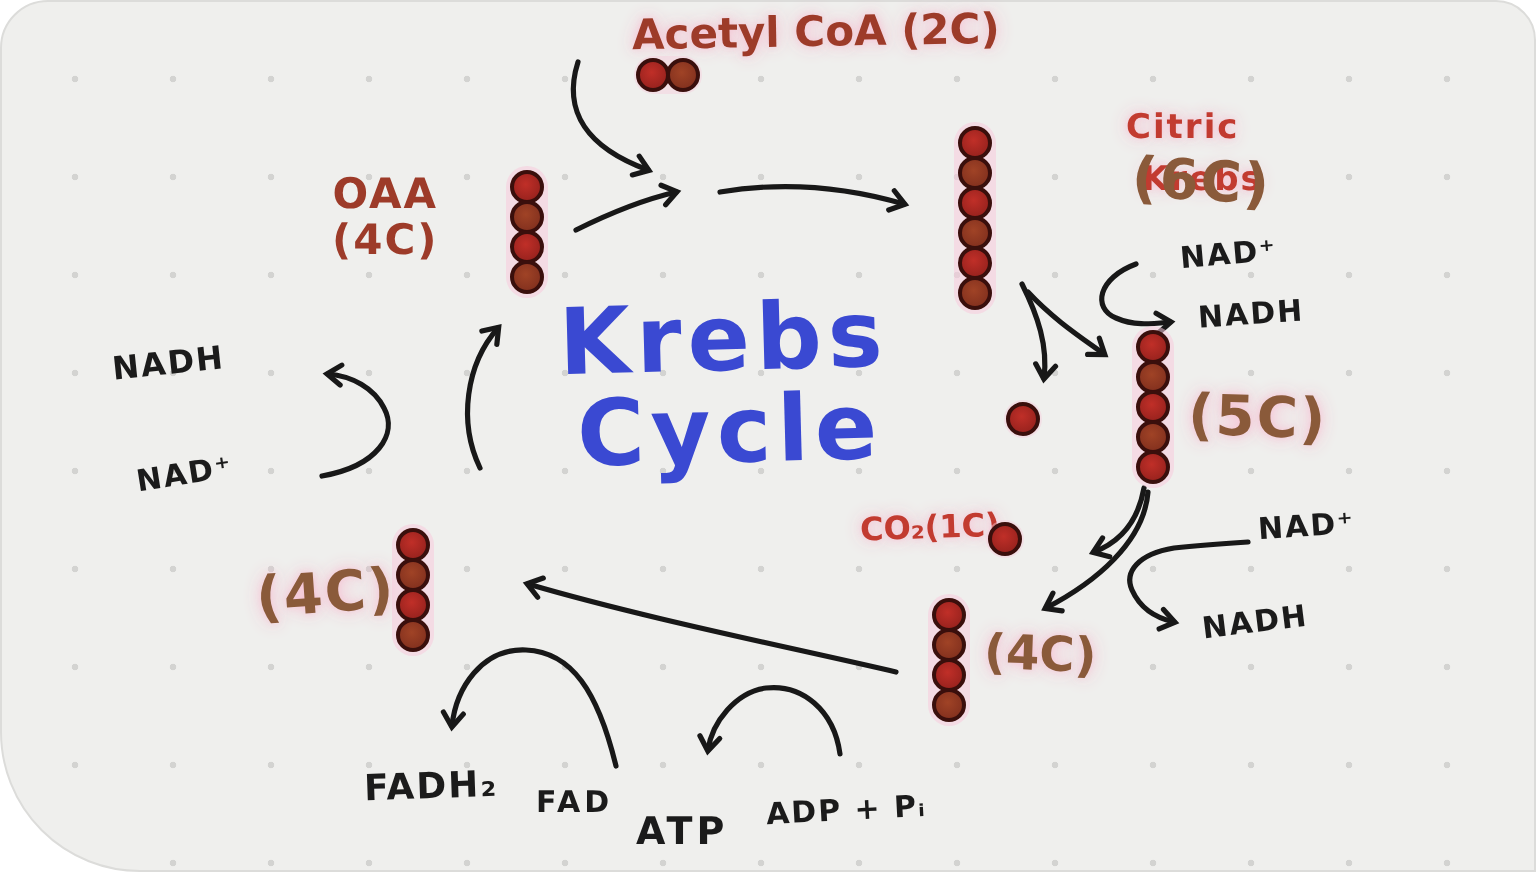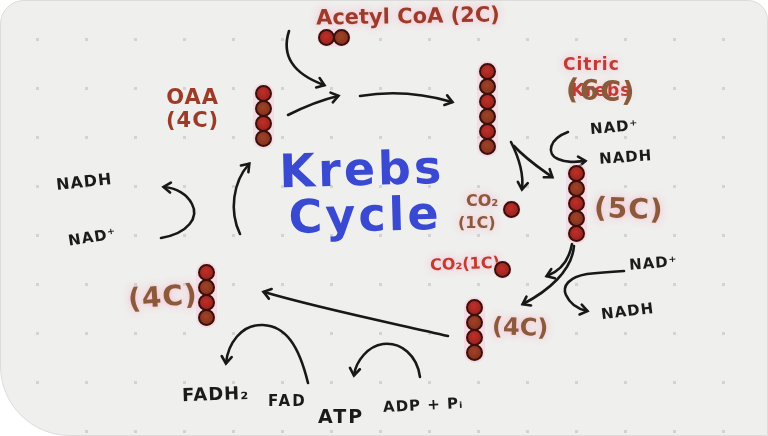--- a/index.html
+++ b/index.html
@@ -94,24 +94,20 @@
     </div>
   <div class="abs red halo-text" style="left:515px;top:52px;line-height:1.5;margin-left:48px;">
     <div class="hand-md">Citric</div>
     <div class="hand-md" style="margin-left:8px;">Krebs</div>
   </div>
   <div class="abs brown formula-lg" style="left:566px;top:74px;transform:rotate(3deg);">(6C)</div>
 
   <div class="abs ink hand-sm" style="left:590px;top:118px;transform:rotate(-5deg);">NAD⁺</div>
   <div class="abs ink hand-sm" style="left:599px;top:148px;transform:rotate(-4deg);">NADH</div>
 
-  <div class="abs brown halo-text" style="left:458px;top:190px;line-height:1.35;font-weight:600;font-size:16px;">
-    <div style="margin-left:8px;">CO₂</div>
-    <div>(1C)</div>
-  </div>
   <div class="abs dot-row" style="left:502px;top:200px;">
       <span class="dot"></span>
     </div>
 
   <div class="abs dot-col" style="left:566px;top:163px;">
       <span class="dot"></span>
       <span class="dot"></span>
       <span class="dot"></span>
       <span class="dot"></span>
       <span class="dot"></span>

